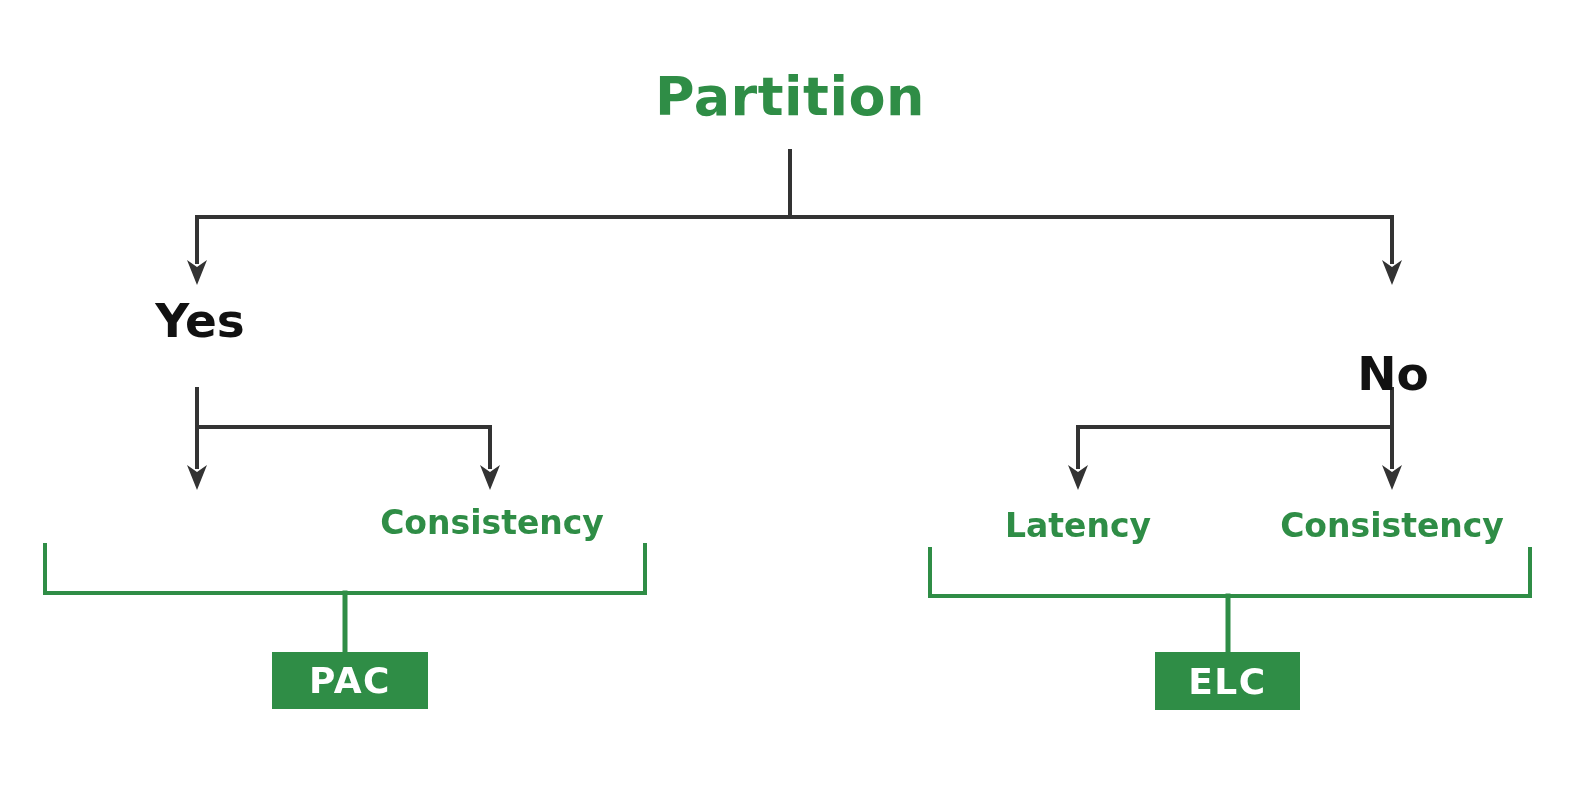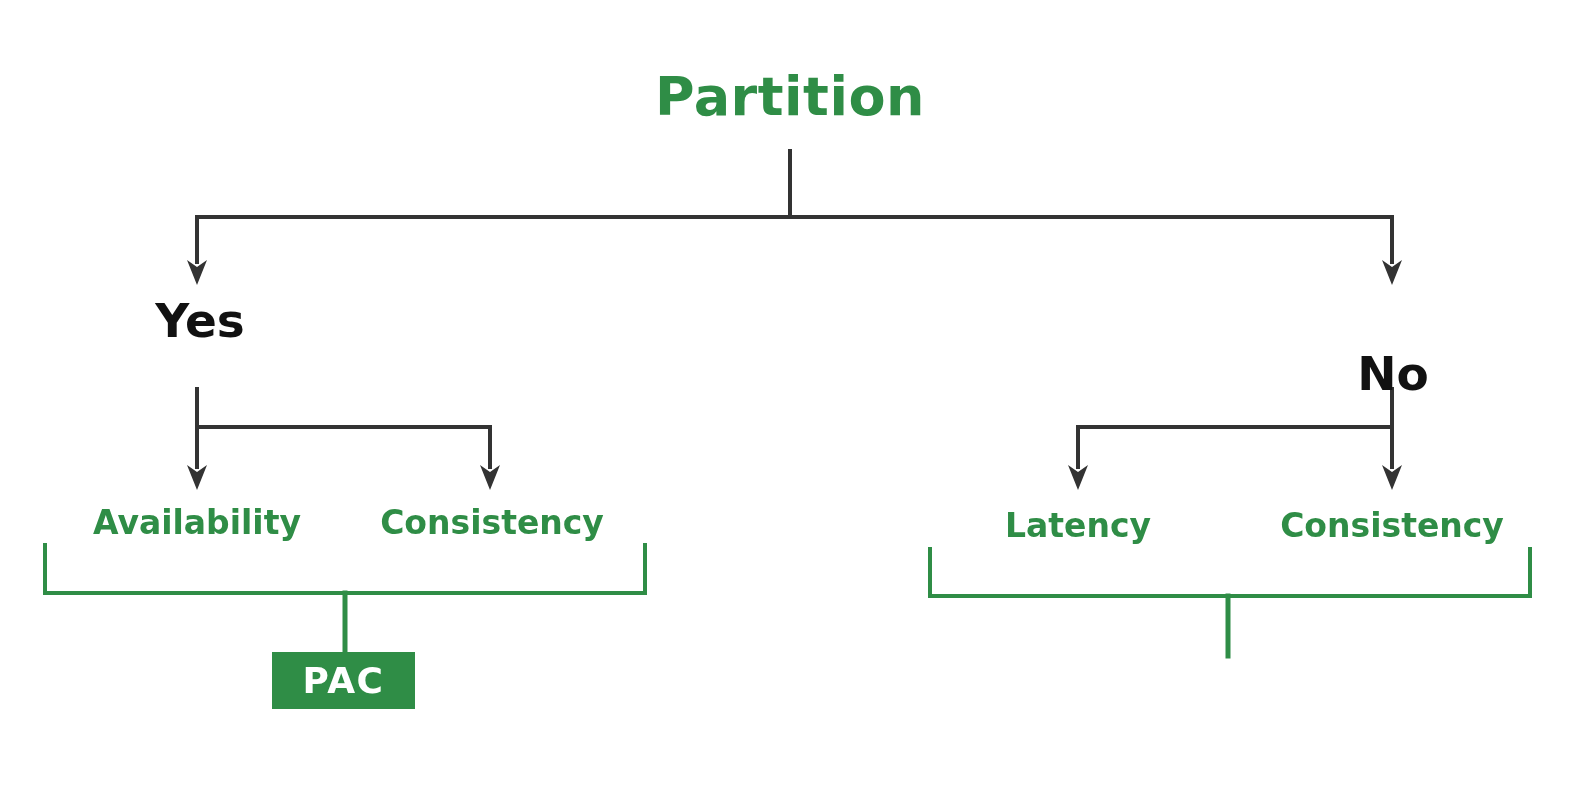--- a/index.html
+++ b/index.html
@@ -53,23 +53,25 @@
 
     <path stroke="#2f8d46" stroke-width="4" stroke-linecap="square" d="M930 549 V596 H1530 V549"></path>
     <path stroke="#2f8d46" stroke-width="5" stroke-linecap="square" d="M1228 596 V656"></path>
   </svg>
 
   <div class="label title" style="left:790px;top:70px;">Partition</div>
 
   <div class="label answer" style="left:200px;top:297px;">Yes</div>
   <div class="label answer" style="left:1393px;top:302px;margin-top:48px;">No</div>
 
-  <div class="label option" style="left:197px;top:506px;">Availability</div>
   <div class="label option" style="left:492px;top:506px;">Consistency</div>
 
   <div class="label option" style="left:1078px;top:509px;text-align:right;">Latency</div>
   <div class="label option" style="left:1392px;top:509px;">Consistency</div>
 
-  <div class="group-box" style="left:272px;top:652px;width:143px;height:57px;">
+  <div class="group-box" style="left:272px;top:652px;width:156px;height:57px;">
     <span>PAC</span>
+  </div>
+  <div class="group-box" style="left:1155px;top:652px;width:145px;height:58px;">
+    <span>ELC</span>
   </div>
 
 </div>
 
 </body></html>

